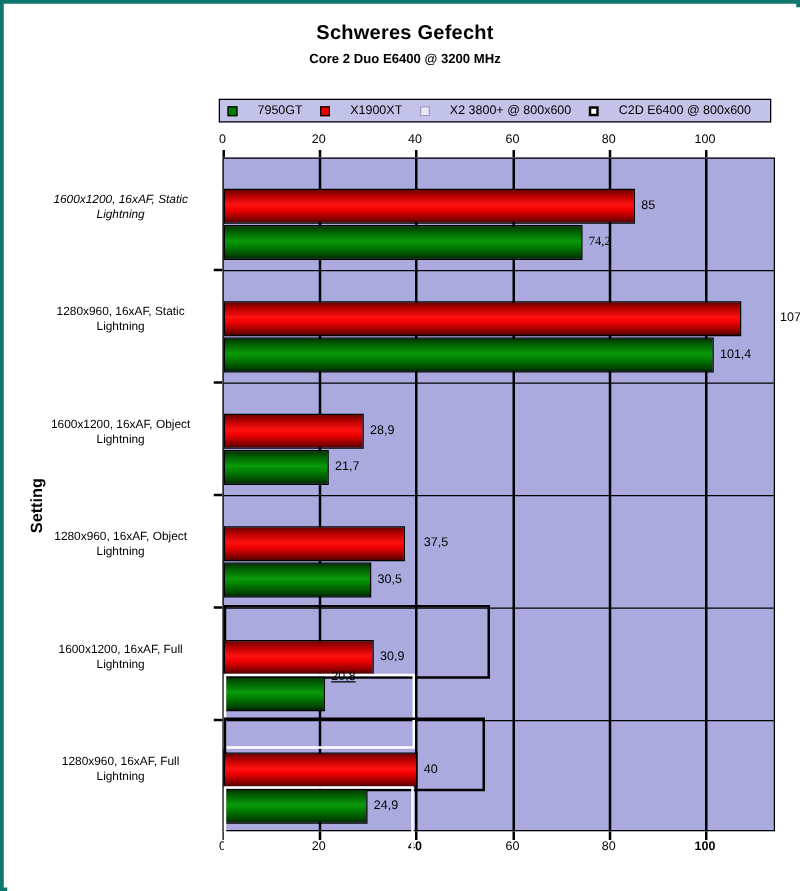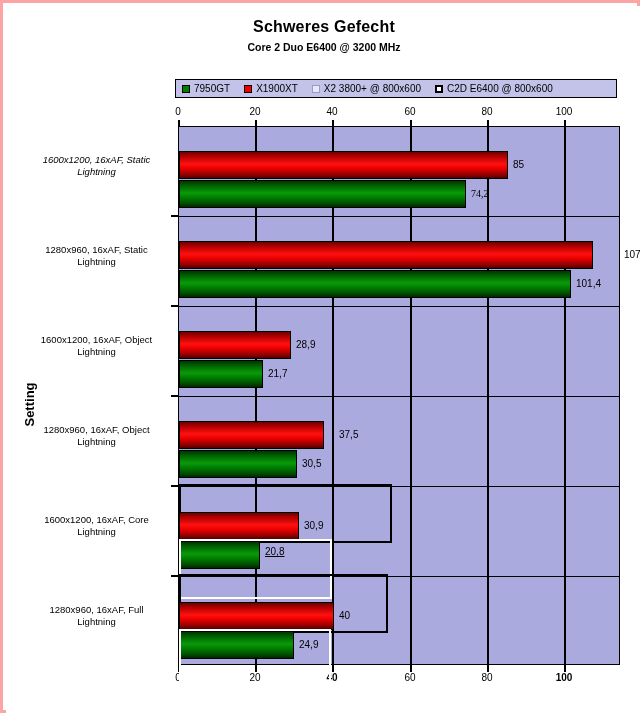--- a/index.html
+++ b/index.html
@@ -5,21 +5,21 @@
   html,body{margin:0;padding:0;}
   body{
     width:640px;height:713px;
     background:#ffffff;
     font-family:"Liberation Sans", sans-serif;
     overflow:hidden;
   }
   #frame{
     position:absolute;left:0;top:0;width:640px;height:713px;
     box-sizing:border-box;
-    border:3px solid #fca5a5;
+    border:3px solid #0f766e;
     background:#ffffff;
   }
   #inner{
     position:absolute;left:3px;top:3px;width:634px;height:707px;
     box-sizing:border-box;
     border:1px solid #ffffff;
     background:#ffffff;
   }
 
   
@@ -46,21 +46,21 @@
     padding-left:6px;
     gap:14px;
   }
   .leg-item{display:flex;align-items:center;gap:4px;}
   .leg-swatch{
     width:8px;height:8px;
     border:1px solid #000;
     box-sizing:border-box;
     display:inline-block;
   }
-  .leg-label{font-size:10px;color:#000;white-space:nowrap;}
+  .leg-label{font-size:10px;color:#000;white-space:nowrap;margin-left:12px;}
 
   
   #plot{
     position:absolute;
     left:171px;top:119px;
     width:442px;height:539px;
     background:#aaaadf;
     box-sizing:border-box;
     border-top:1px solid #000;
     border-right:1px solid #000;
@@ -261,21 +261,21 @@
     <div class="barval" style="left:419px;top:123px;margin-left:26px;">107,3</div>
     <div class="barval" style="left:397px;top:152px;">101,4</div>
 
     <div class="barval" style="left:117px;top:213px;">28,9</div>
     <div class="barval" style="left:89px;top:242px;">21,7</div>
 
     <div class="barval" style="left:160px;top:303px;">37,5</div>
     <div class="barval" style="left:123px;top:332px;">30,5</div>
 
     <div class="barval" style="left:125px;top:394px;">30,9</div>
-    <div class="barval" style="left:86px;top:420px;text-decoration:underline;">20,8</div>
+    <div class="barval" style="left:86px;top:410px;text-decoration:underline;">20,8</div>
 
     <div class="barval" style="left:160px;top:484px;">40</div>
     <div class="barval" style="left:120px;top:513px;">24,9</div>
   </div>
 
   <div class="catlabel" style="top:147px;font-style:italic;">
     <span>1600x1200, 16xAF, Static</span><br>
     <span>Lightning</span>
   </div>
   <div class="catlabel" style="top:237px;">
@@ -284,21 +284,21 @@
   </div>
   <div class="catlabel" style="top:327px;">
     <span>1600x1200, 16xAF, Object</span><br>
     <span>Lightning</span>
   </div>
   <div class="catlabel" style="top:417px;">
     <span>1280x960, 16xAF, Object</span><br>
     <span>Lightning</span>
   </div>
   <div class="catlabel" style="top:507px;">
-    <span>1600x1200, 16xAF, Core</span><br>
+    <span>1600x1200, 16xAF, Full</span><br>
     <span>Lightning</span>
   </div>
   <div class="catlabel" style="top:597px;">
     <span>1280x960, 16xAF, Full</span><br>
     <span>Lightning</span>
   </div>
 
   <div id="ytitle">Setting</div>
 
 </div>

